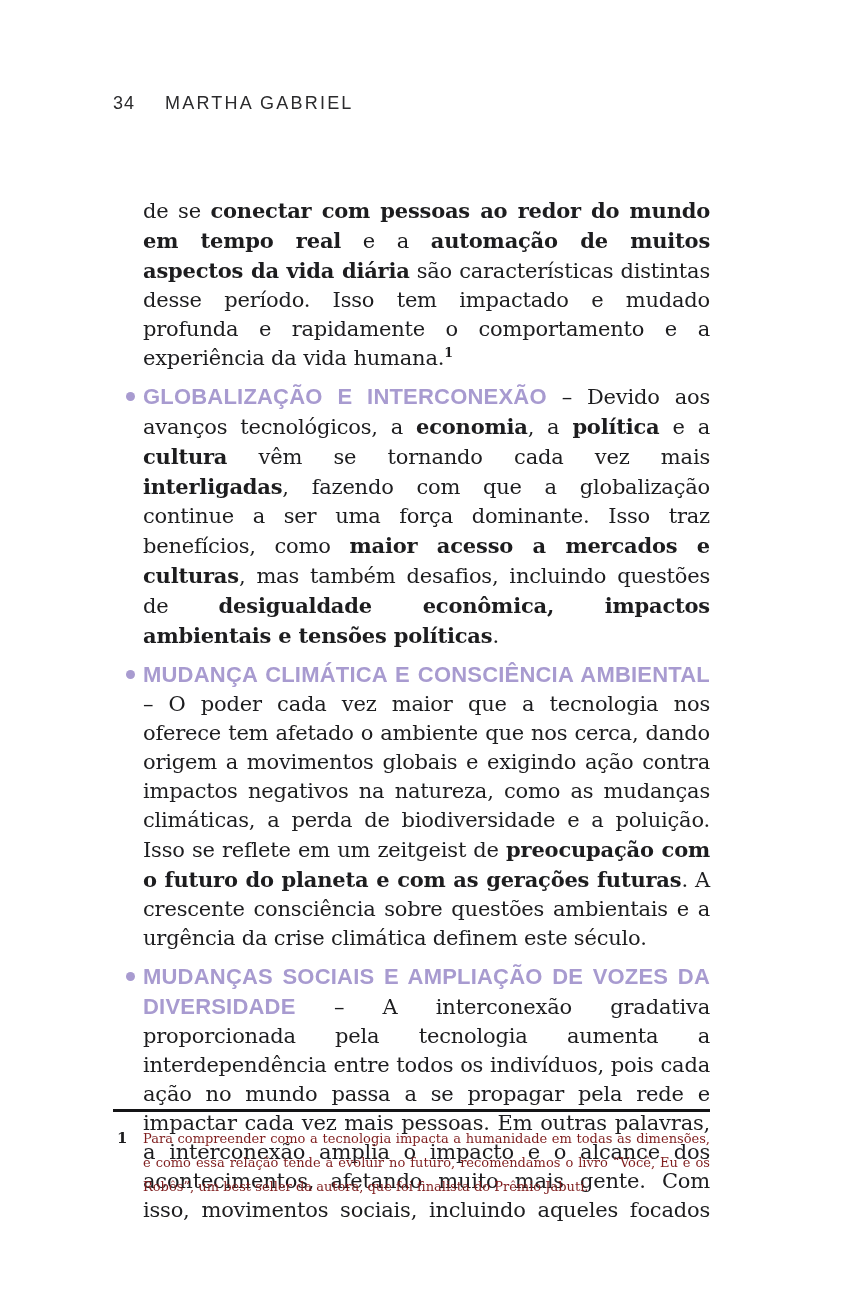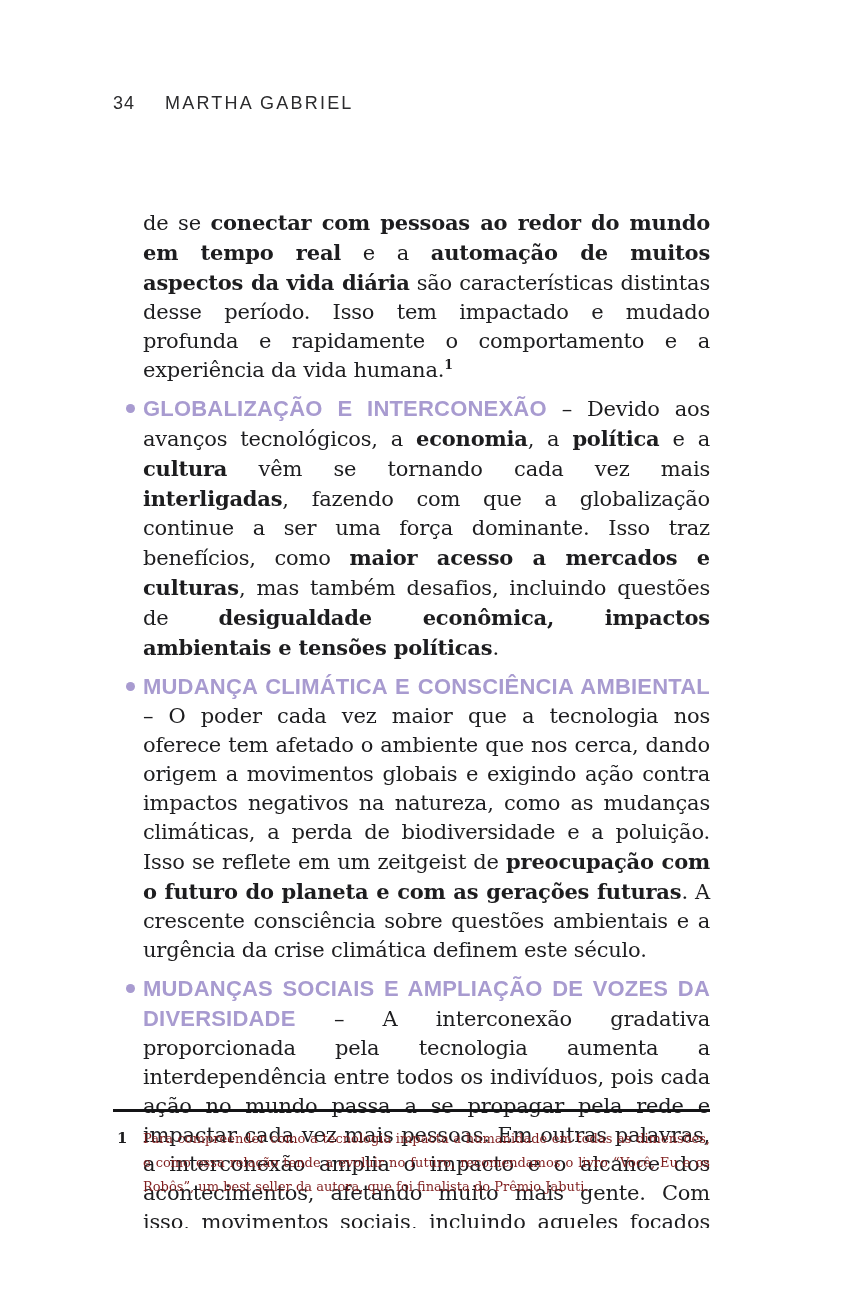--- a/index.html
+++ b/index.html
@@ -26,21 +26,20 @@
     white-space: nowrap;
   }
   .page-header .pgnum { margin-right: 30px; letter-spacing: 1px; }
 
   
   .content {
     position: absolute;
     top: 196px;
     left: 143px;
     width: 567px;
-    margin-top: 12px;
   }
   .para, .bullets li {
     margin: 0 0 9px 0;
     font-size: 21px;
     line-height: 29px;
     letter-spacing: -0.2px;
     text-align: justify;
     color: #1d1d1f;
   }
   .para .b, .bullets li .b { font-weight: 700; }

